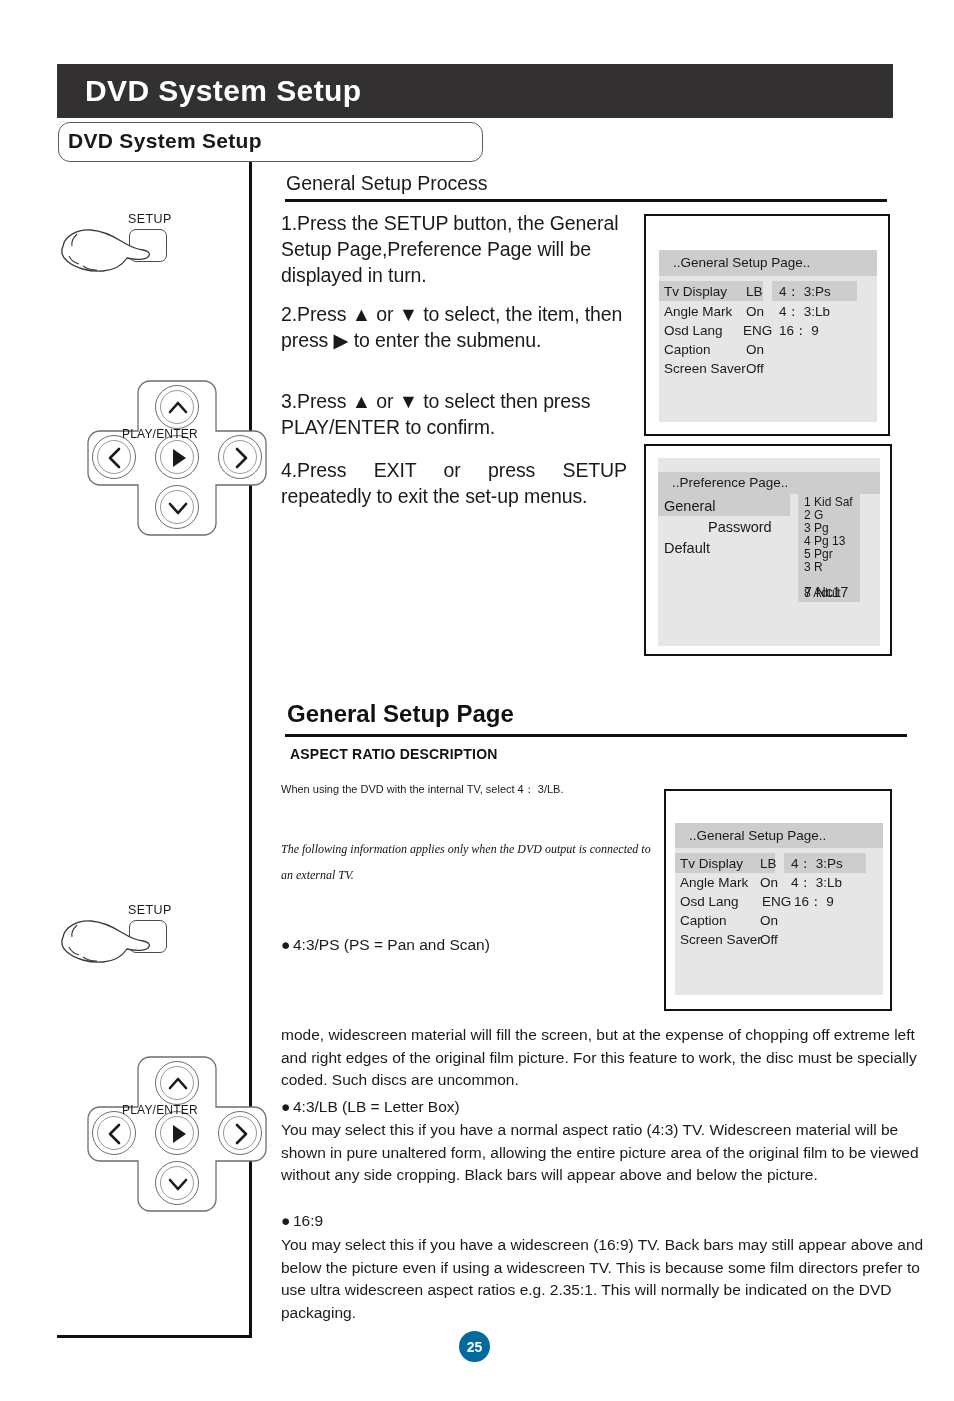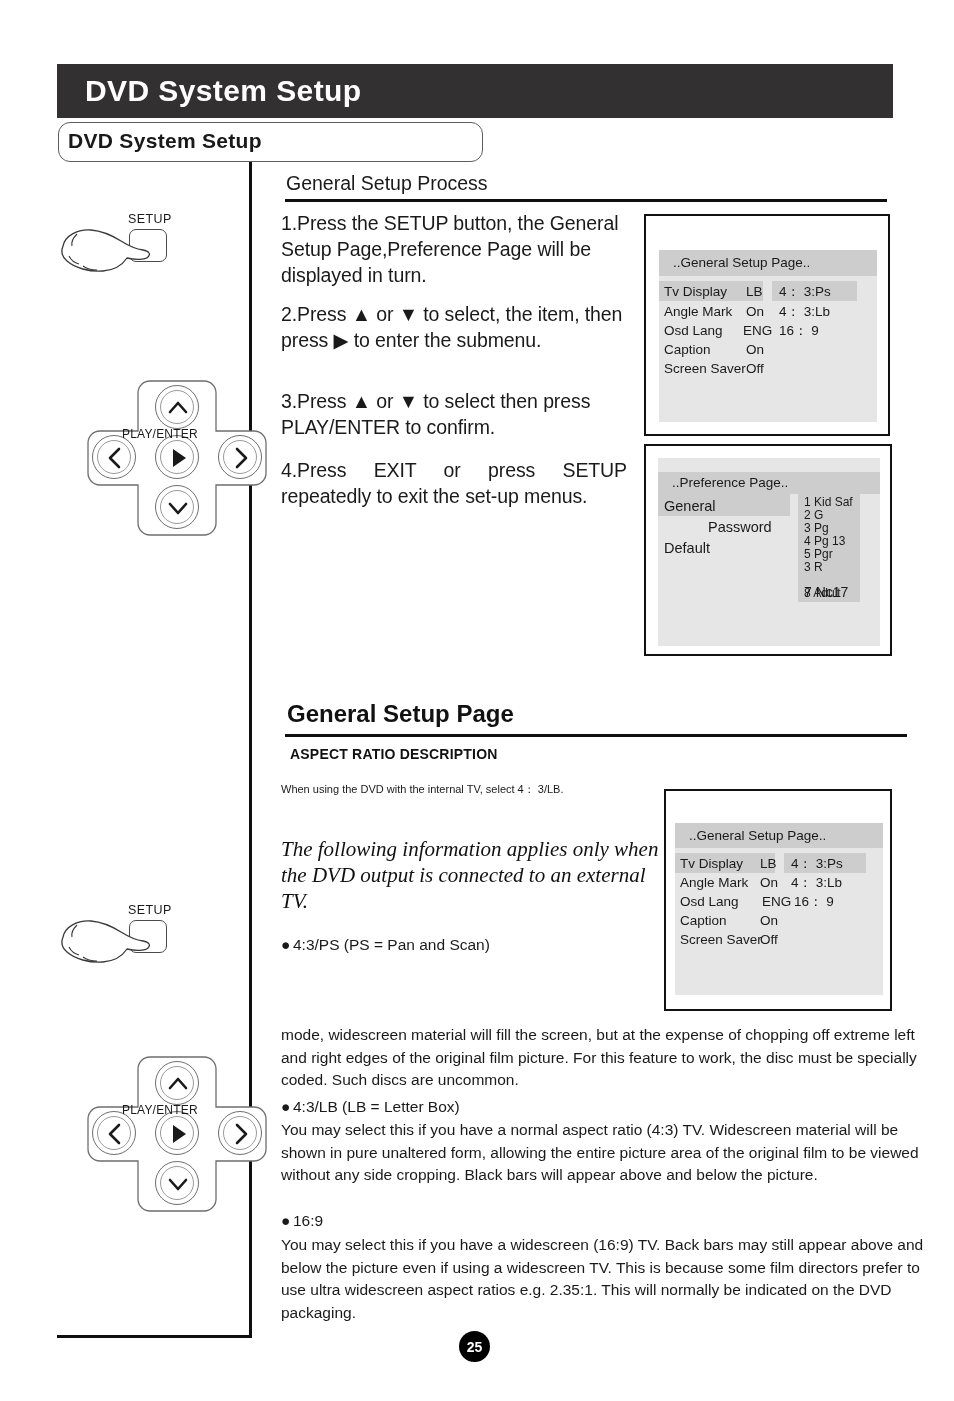--- a/index.html
+++ b/index.html
@@ -231,21 +231,21 @@
     line-height: 22px;
     color: #1a1a1a;
   }
   #aspect-italic {
     position: absolute;
     left: 281px;
     top: 836px;
     width: 380px;
     font-family: "Liberation Serif", serif;
     font-style: italic;
-    font-size: 21px;
+    font-size: 12px;
     line-height: 26px;
     color: #111111;
   }
 
   .body-par {
     position: absolute;
     left: 281px;
     font-size: 15.5px;
     line-height: 22.5px;
     color: #1a1a1a;
@@ -258,21 +258,21 @@
   #par-169b { top: 1210px; width: 660px; }
   #par-169  { top: 1234px; width: 660px; }
 
   #page-badge {
     position: absolute;
     left: 459px;
     top: 1331px;
     width: 31px;
     height: 31px;
     border-radius: 50%;
-    background: #000000;
+    background: #0369a1;
     color: #ffffff;
     font-size: 14px;
     font-weight: bold;
     display: flex;
     align-items: center;
     justify-content: center;
   }
 </style>
 </head>
 <body>

